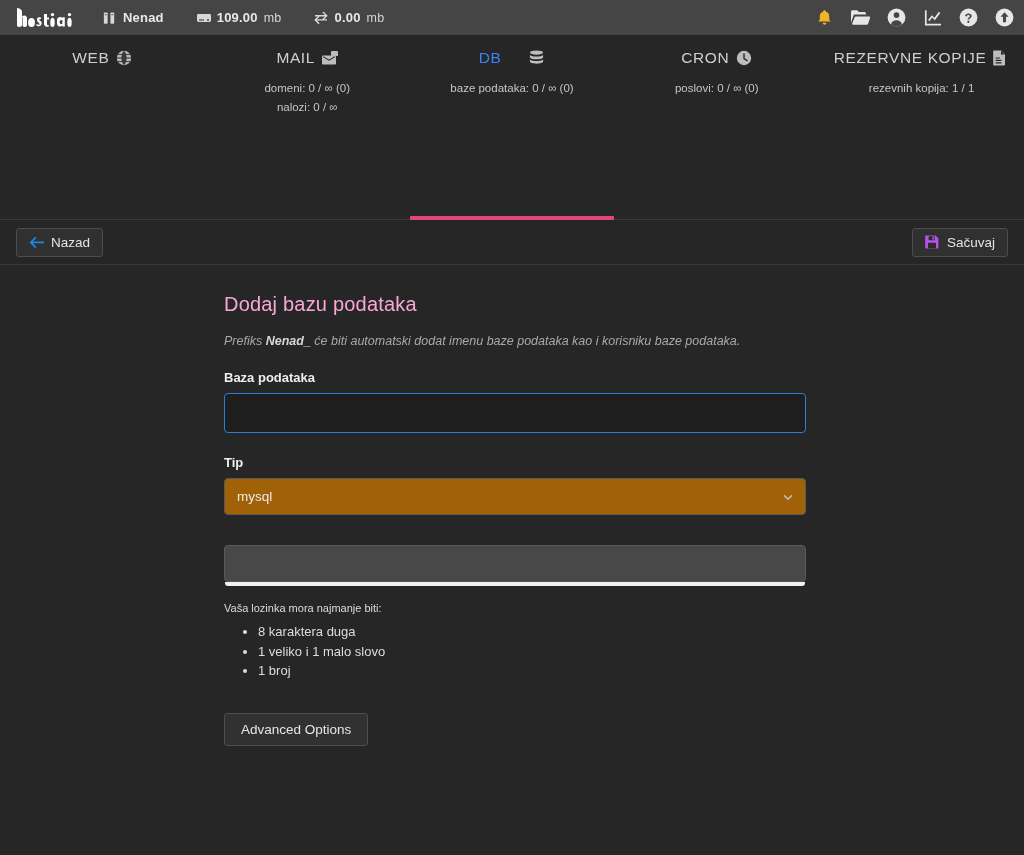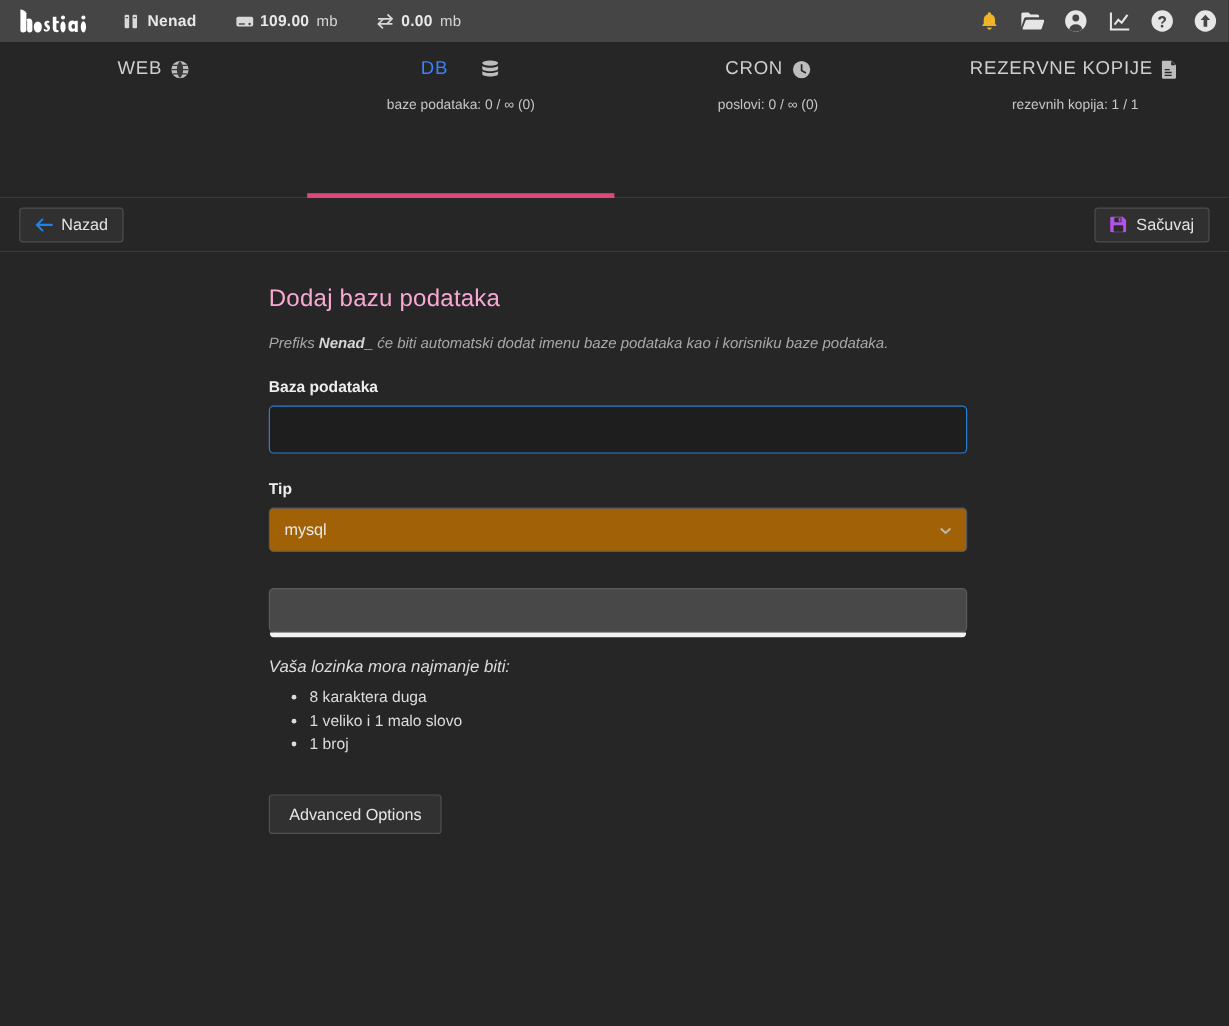--- a/index.html
+++ b/index.html
@@ -45,21 +45,21 @@
     width: 19px; height: 19px;
     display: flex; align-items: center; justify-content: center;
     cursor: pointer;
   }
   .tb-icon svg { display: block; fill: #e6e6e6; }
   .tb-icon.bell svg { fill: #f0b429; }
 
   
   .navwrap {
     position: relative;
-    height: 130px;
+    height: 185px;
     background: #262626;
   }
   .navrow {
     display: flex;
     height: 100%;
   }
   .navcell {
     flex: 1;
     padding-top: 14px;
     text-align: center;
@@ -214,24 +214,23 @@
   }
   .pwd-strength {
     position: absolute;
     left: 1px; right: 1px; bottom: -4px;
     height: 4px;
     background: #f2f2f2;
     border-radius: 0 0 3px 3px;
   }
 
   .req-title {
-    font-size: 14px;
+    font-size: 11px;
     color: #dcdcdc;
     margin: 20px 0 8px 0;
-    font-style: italic;
   }
   ul.req-list {
     list-style: disc;
     margin-left: 34px;
     color: #dcdcdc;
   }
   ul.req-list li {
     font-size: 13px;
     line-height: 19.5px;
     color: #dcdcdc;
@@ -370,20 +369,36 @@
           <svg width="16" height="16" viewBox="0 0 16 16">
               <circle cx="8" cy="8" r="7.2"></circle>
               <path d="M8 .8c-2 2-2.6 4.6-2.6 7.2S6 13.2 8 15.2c2-2 2.6-4.6 2.6-7.2S10 2.8 8 .8z" fill="#3a3a3a"></path>
               <path d="M.8 8h14.4" stroke="#3a3a3a" stroke-width="1.1" fill="none"></path>
               <path d="M2 4.4h12M2 11.6h12" stroke="#3a3a3a" stroke-width="1" fill="none"></path>
             </svg>
         </span>
       </div>
     </div>
 
+    <div class="navcell">
+      <div class="nav-title">
+        <span>MAIL</span>
+        <span class="nav-ico">
+          <svg width="17" height="16" viewBox="0 0 17 16">
+              <rect x="9" y="1" width="7" height="5" rx=".8"></rect>
+              <path d="M.8 5.4h12.4c.5 0 .8.4.8.8v7.6c0 .5-.3.8-.8.8H.8c-.4 0-.8-.3-.8-.8V6.2c0-.4.4-.8.8-.8z"></path>
+              <path d="M1 6.6l6 3.6 6-3.6" stroke="#262626" stroke-width="1.1" fill="none"></path>
+            </svg>
+        </span>
+      </div>
+      <div class="nav-lines">
+        <div class="nav-line">domeni: 0 / ∞ (0)</div>
+        <div class="nav-line">nalozi: 0 / ∞</div>
+      </div>
+    </div>
 
     <div class="navcell active">
       <div class="nav-title">
         <span>DB</span>
         <span class="nav-ico">
           <svg width="15" height="16" viewBox="0 0 15 16">
               <ellipse cx="7.5" cy="2.6" rx="6.6" ry="2.1"></ellipse>
               <path d="M.9 5v2.2c0 1.2 3 2.1 6.6 2.1s6.6-.9 6.6-2.1V5c-1.2 1-3.8 1.5-6.6 1.5S2.1 6 .9 5z"></path>
               <path d="M.9 9.4v2.2c0 1.2 3 2.1 6.6 2.1s6.6-.9 6.6-2.1V9.4c-1.2 1-3.8 1.5-6.6 1.5s-5.4-.5-6.6-1.5z"></path>
             </svg>

